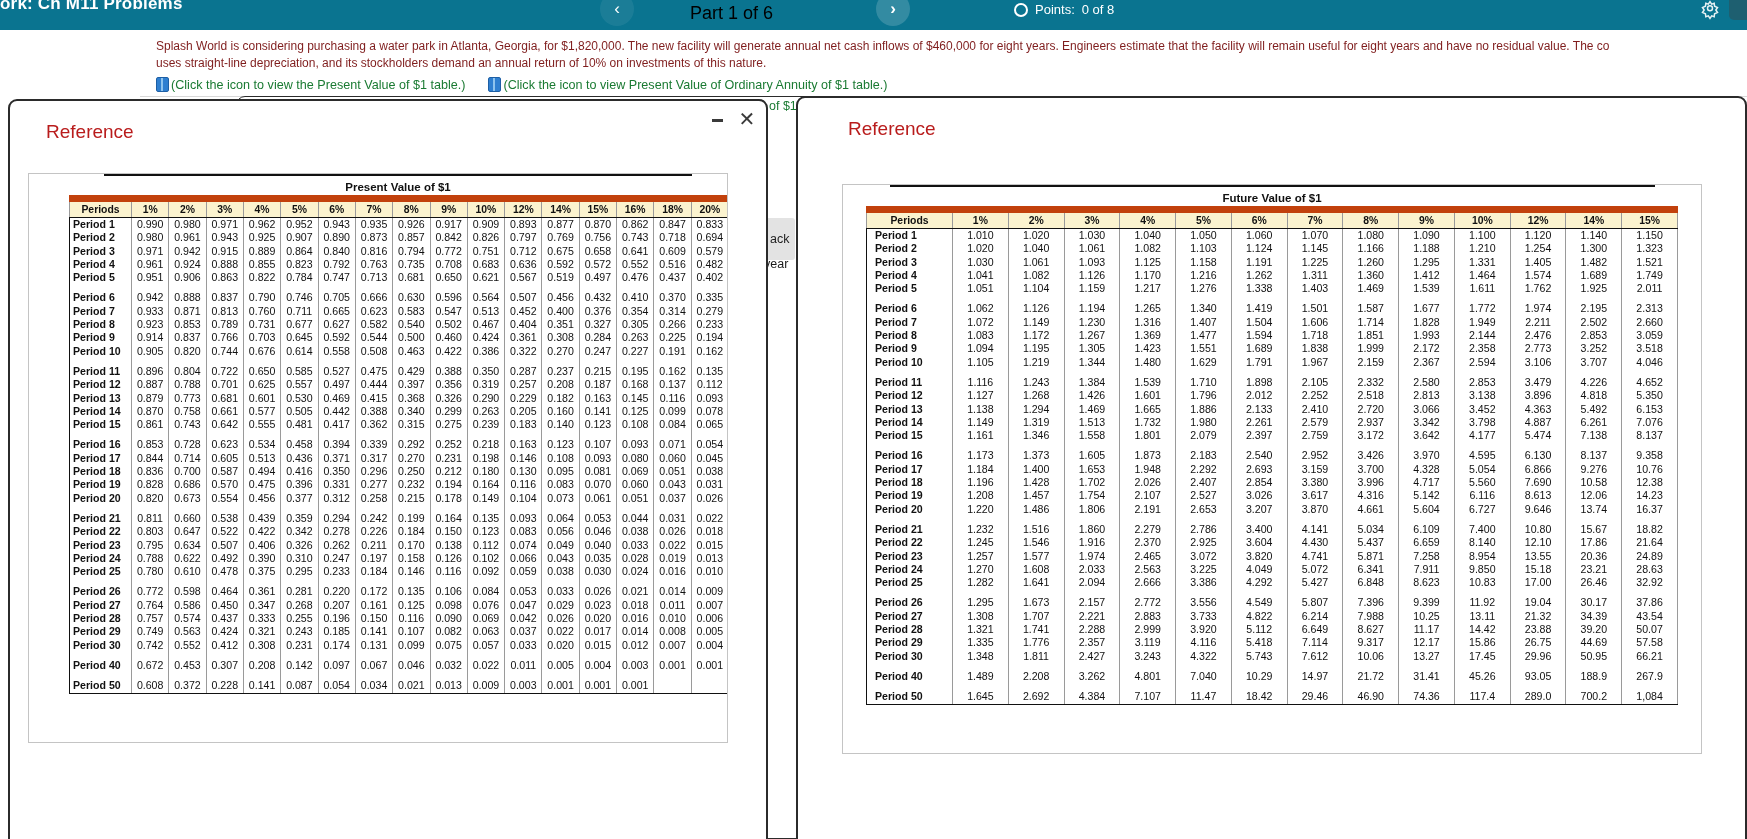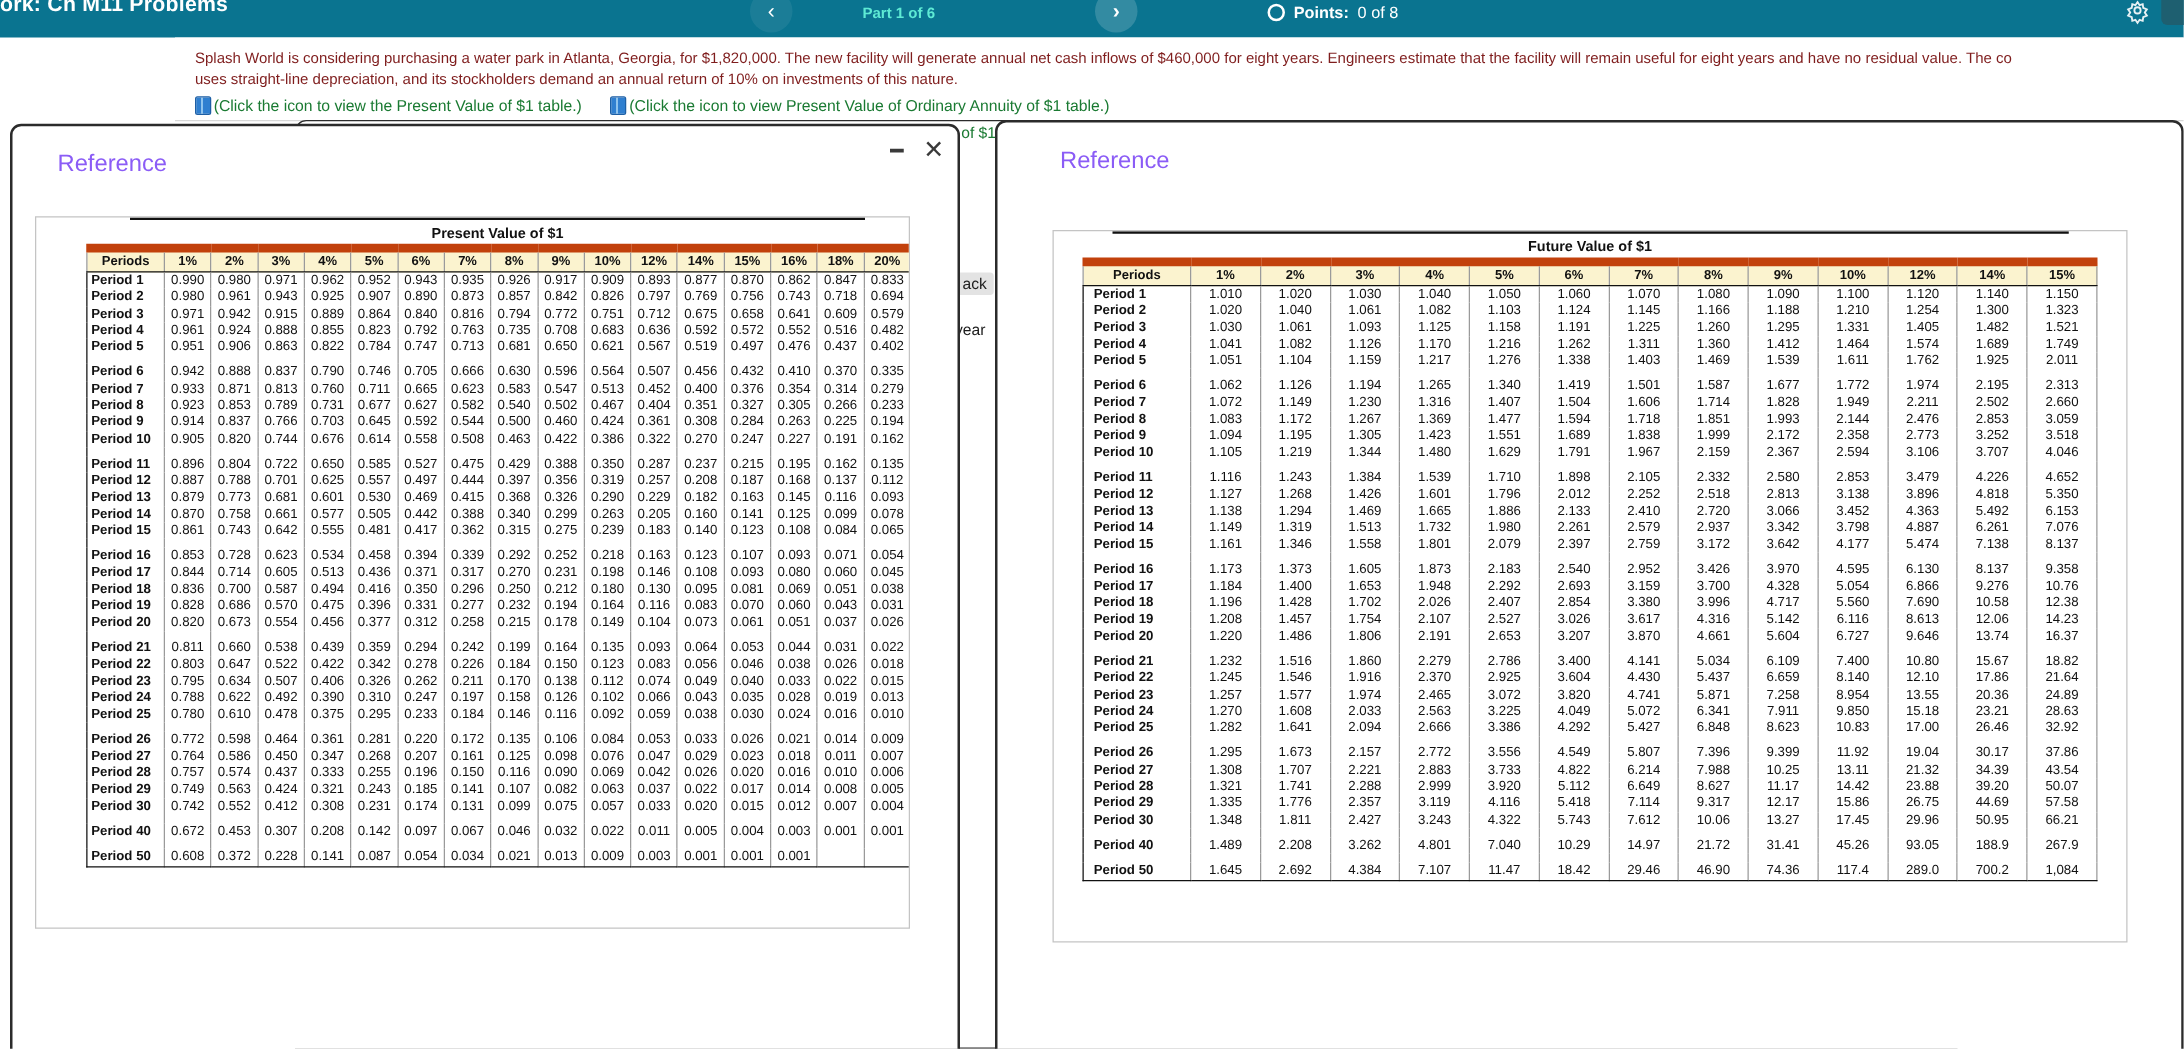--- a/index.html
+++ b/index.html
@@ -29,32 +29,32 @@
     width: 34px; height: 34px; border-radius: 50%;
     background: rgba(255,255,255,0.10);
     color: #ffffff; font-size: 17px;
     display: flex; align-items: center; justify-content: center;
     cursor: pointer;
   }
   .nav-prev { left: 600px; background: rgba(255,255,255,0.07); }
   .nav-next { left: 876px; background: rgba(255,255,255,0.17); font-weight: bold; }
   .part-label {
     position: absolute; left: 690px; top: 3px;
-    font-size: 12px; color: #5eead4; white-space: nowrap; font-weight: bold;
+    font-size: 18px; color: #000000; white-space: nowrap;
   }
   .points-wrap {
     position: absolute; left: 1014px; top: 2px;
     display: flex; align-items: center; gap: 7px;
     font-size: 13px; white-space: nowrap;
   }
   .points-circle {
     width: 14px; height: 14px; border: 2px solid #ffffff; border-radius: 50%;
     display: inline-block;
   }
-  .points-label { font-weight: bold; }
+  .points-label { font-weight: normal; }
   .points-value { font-weight: normal; }
   .gear-icon {
     position: absolute; left: 1700px; top: 0px;
     width: 20px; height: 20px; opacity: .9; cursor: pointer;
   }
   .save-btn {
     position: absolute; left: 1729px; top: -12px;
     width: 70px; height: 32px; border-radius: 5px;
     background: #1e5f70; color: #fff; font-size: 14px; font-weight: bold;
     display: flex; align-items: center; justify-content: center;
@@ -99,35 +99,35 @@
   .answercard {
     position: absolute; left: 236px; top: 96px; width: 1330px; height: 743px;
     background: #ffffff; border: 1px solid #2b2b2b;
     border-radius: 9px 9px 0 0;
   }
   .ac-text {
     position: absolute; font-size: 12.5px; color: #1b1b1b; white-space: nowrap;
   }
   .ac-back {
     position: absolute; left: 527px; top: 121px;
-    background: #e3e3e3; border-radius: 3px; padding: 2px 6px;
+    background: #e3e3e3; border-radius: 3px; padding: 14px 6px;
     font-size: 12.5px; color: #222; cursor: pointer;
   }
 
   
   .refwin {
     position: absolute; background: #ffffff;
     border: 2px solid #2b2b2b; border-radius: 9px;
     overflow: hidden;
   }
   #ref-pv { left: 8px; top: 99px; width: 760px; height: 760px; }
   #ref-fv { left: 796px; top: 96px; width: 951px; height: 760px; }
 
   .ref-title {
-    position: absolute; font-size: 19px; color: #8b5cf6;
+    position: absolute; font-size: 19px; color: #b91c1c;
   }
   #ref-pv .ref-title { left: 36px; top: 20px; }
   #ref-fv .ref-title { left: 50px; top: 20px; }
 
   .win-min, .win-close {
     position: absolute; cursor: pointer; color: #3a3a3a;
     display: flex; align-items: center; justify-content: center;
   }
   .win-min { width: 22px; height: 22px; font-size: 19px; font-weight: bold; }
   .win-close { width: 22px; height: 22px; font-size: 20px; }

